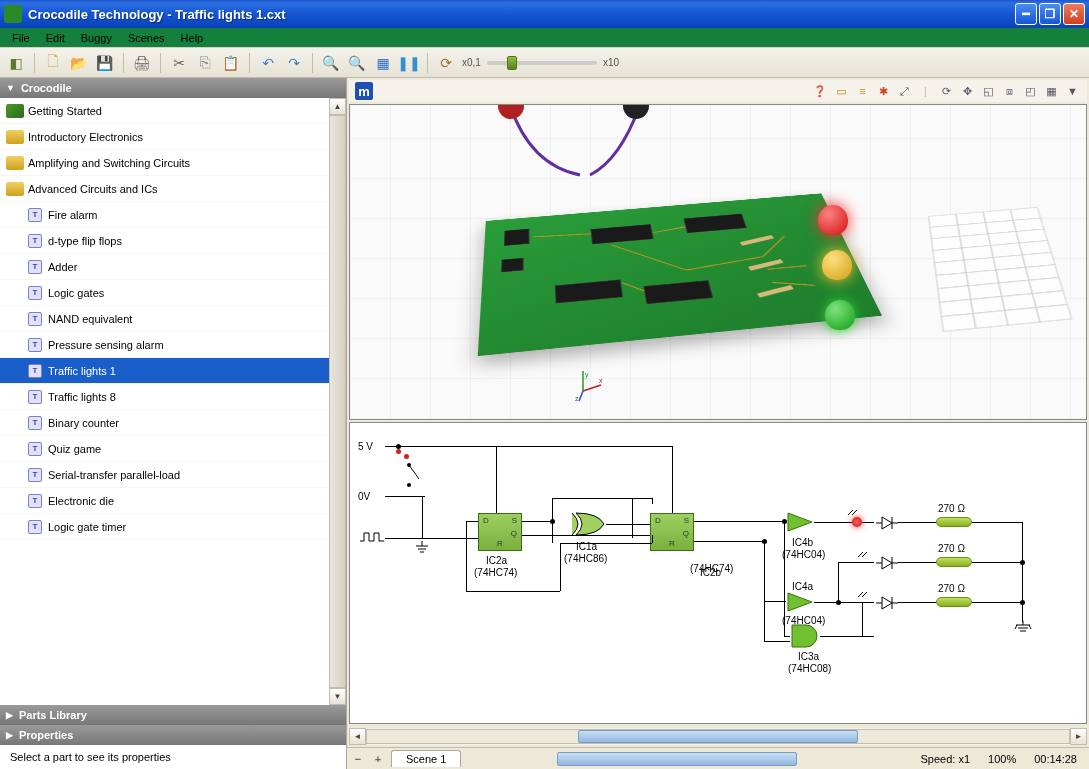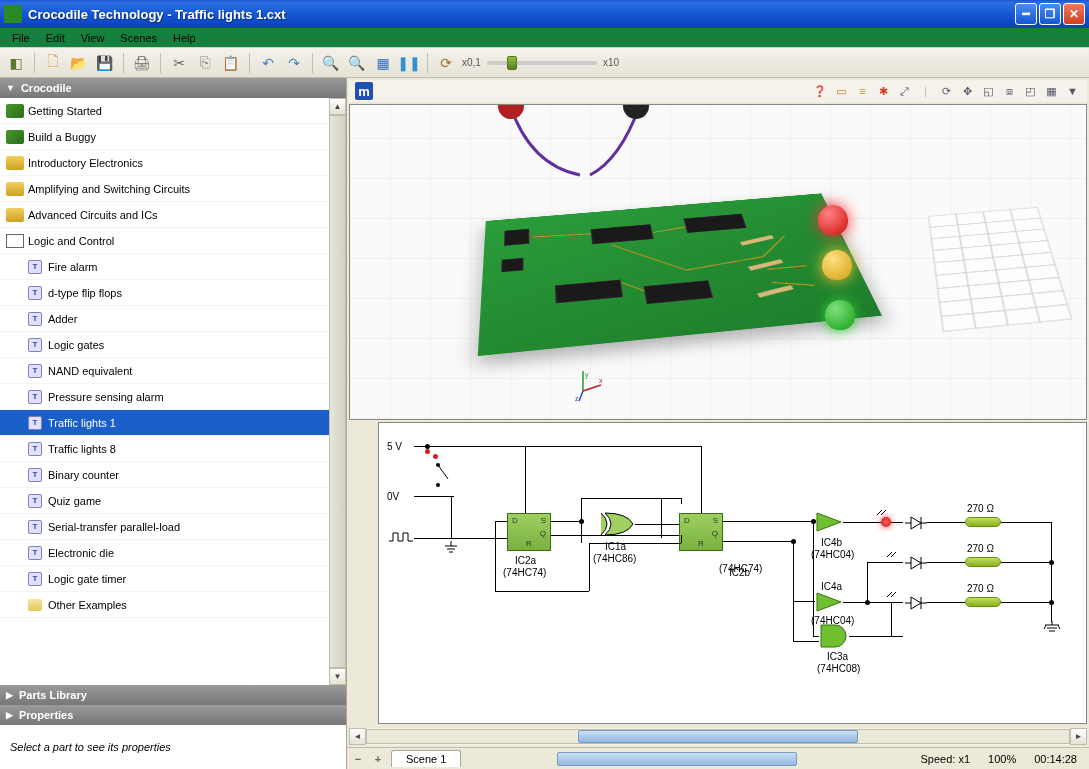--- a/index.html
+++ b/index.html
@@ -44,21 +44,21 @@
 .tree-item .icon { width: 18px; height: 16px; margin-right: 4px; display:flex; align-items:center; justify-content:center; font-size:12px; }
 .tree-item.indent { padding-left: 26px; }
 .tree-item.selected { background: #1a5fc9; color: white; }
 .tree-item .tlabel-icon { width:14px; height:14px; background:#e0e0ff; border:1px solid #8080c0; border-radius:2px; display:flex; align-items:center; justify-content:center; font-size:8px; color:#4040a0; font-weight:bold; }
 .tree-item.cat .caticon { width:18px; height:14px; }
 .cat-green { background: linear-gradient(135deg,#4a9a2a,#2a6a1a); border-radius:2px; }
 .cat-yellow { background: linear-gradient(to bottom,#f0d060,#d0a020); border-radius:2px; }
 .cat-folder { background: linear-gradient(to bottom,#f5e5a0,#e5c960); border-radius:2px; }
 .cat-logic { background:#fff; border:1px solid #666; }
 
-.props-area { padding: 16px 10px; font-size: 11px; font-style: italic; }
+.props-area { padding: 6px 10px; font-size: 11px; }
 
 
 .right { flex: 1; display: flex; flex-direction: column; background: #ece9d8; }
 .canvas-wrap { flex: 1; display: flex; flex-direction: column; padding: 2px; gap: 2px; }
 .canvas-toolbar { height: 22px; display: flex; align-items: center; padding: 0 6px; gap: 5px; background: #f4f2eb; }
 .canvas-toolbar .m-icon { width:18px; height:18px; background:#2050b0; color:white; font-weight:bold; display:flex;align-items:center;justify-content:center; font-size:13px; border-radius:2px;}
 .canvas-toolbar .right-tools { margin-left:auto; display:flex; gap:4px; }
 .small-tbtn { width:17px; height:17px; display:flex; align-items:center; justify-content:center; font-size:11px; cursor:pointer; color:#556; }
 
 
@@ -70,21 +70,21 @@
 .pcb { position:absolute; left:135px; top:60px; width:370px; height:200px; background: linear-gradient(160deg, #2a9d3a, #1e7d2c); transform: perspective(800px) rotateX(50deg) rotateZ(-8deg); box-shadow: 0 10px 20px rgba(0,0,0,0.3); }
 .chip { position:absolute; background:#1a1a1a; border:1px solid #333; }
 .led3d { position:absolute; width:30px; height:30px; border-radius:50% 50% 45% 45%; }
 .led3d.red { background: radial-gradient(circle at 35% 30%, #ff8080, #d01010); box-shadow: 0 0 15px #ff3030; }
 .led3d.yellow { background: radial-gradient(circle at 35% 30%, #ffe080, #d0a010); box-shadow: 0 0 15px #ffc030; }
 .led3d.green { background: radial-gradient(circle at 35% 30%, #80e080, #10a010); box-shadow: 0 0 12px #30d030; }
 .axes { position:absolute; left:225px; bottom:18px; width:30px; height:30px; }
 .breadboard { position:absolute; right:30px; top:50px; width:110px; height:200px; transform: perspective(700px) rotateX(50deg) rotateZ(-8deg); }
 
 
-.schematic { flex: 1; background: #fff; border: 1px solid #888; position: relative; font-size: 10px; margin-left: 29px; }
+.schematic { flex: 1; background: #fff; border: 1px solid #888; position: relative; font-size: 10px; }
 .sch-label { position:absolute; font-size:10px; }
 .wire { position:absolute; background:#000; }
 .wire.h { height:1px; }
 .wire.v { width:1px; }
 .ic-box { position:absolute; background: linear-gradient(to bottom,#9dd060,#7ab040); border:1px solid #3a7010; width:44px; height:38px; }
 .ic-box .pin-lbl { position:absolute; font-size:8px; color:#333; }
 .resistor { position:absolute; width:36px; height:10px; background: linear-gradient(to bottom,#c0e060,#8ab020); border:1px solid #6a9010; border-radius:5px; }
 .res-label { position:absolute; font-size:10px; }
 .node { position:absolute; width:5px; height:5px; background:#000; border-radius:50%; transform:translate(-2px,-2px); }
 .led-sch { position:absolute; width:10px; height:10px; border-radius:50%; }
@@ -112,21 +112,21 @@
   <div class="winbtns">
     <div class="winbtn">━</div>
     <div class="winbtn">❐</div>
     <div class="winbtn close">✕</div>
   </div>
 </div>
 
 <div class="menubar">
   <span>File</span>
   <span>Edit</span>
-  <span>View</span>
+  <span>Buggy</span>
   <span>Scenes</span>
   <span>Help</span>
 </div>
 
 <div class="toolbar">
   <div class="tbtn" style="color:#5a7a30">◧</div>
   <div class="tsep"></div>
   <div class="tbtn folder">🗋</div>
   <div class="tbtn folder">📂</div>
   <div class="tbtn disk">💾</div>
@@ -165,48 +165,36 @@
     <div class="contents-list">
 
       <div class="tree-item cat">
           <div class="icon">
             <div class="caticon cat-green"></div>
           </div>
           <span>Getting Started</span>
         </div>
       <div class="tree-item cat">
           <div class="icon">
-            <div class="caticon cat-green"></div>
-          </div>
-          <span>Build a Buggy</span>
+            <div class="caticon cat-yellow"></div>
+          </div>
+          <span>Introductory Electronics</span>
         </div>
       <div class="tree-item cat">
           <div class="icon">
             <div class="caticon cat-yellow"></div>
           </div>
-          <span>Introductory Electronics</span>
+          <span>Amplifying and Switching Circuits</span>
         </div>
       <div class="tree-item cat">
           <div class="icon">
             <div class="caticon cat-yellow"></div>
           </div>
-          <span>Amplifying and Switching Circuits</span>
-        </div>
-      <div class="tree-item cat">
-          <div class="icon">
-            <div class="caticon cat-yellow"></div>
-          </div>
           <span>Advanced Circuits and ICs</span>
         </div>
-      <div class="tree-item cat">
-          <div class="icon">
-            <div class="caticon cat-logic"></div>
-          </div>
-          <span>Logic and Control</span>
-        </div>
 
       <div class="tree-item indent">
           <div class="icon">
             <div class="tlabel-icon">T</div>
           </div>
           <span>Fire alarm</span>
         </div>
       <div class="tree-item indent">
           <div class="icon">
             <div class="tlabel-icon">T</div>
@@ -271,26 +259,20 @@
           <div class="icon">
             <div class="tlabel-icon">T</div>
           </div>
           <span>Electronic die</span>
         </div>
       <div class="tree-item indent">
           <div class="icon">
             <div class="tlabel-icon">T</div>
           </div>
           <span>Logic gate timer</span>
-        </div>
-      <div class="tree-item indent">
-          <div class="icon">
-            <div class="caticon cat-folder" style="width:14px;height:12px"></div>
-          </div>
-          <span>Other Examples</span>
         </div>
       <div class="contents-scroll">
         <div class="scrollbtn">▲</div>
         <div class="scrollthumb"></div>
         <div class="scrollbtn">▼</div>
       </div>
     </div>
     <div class="panelhdr">
       <span class="arrow">▶</span>
       <span>Parts Library</span>

